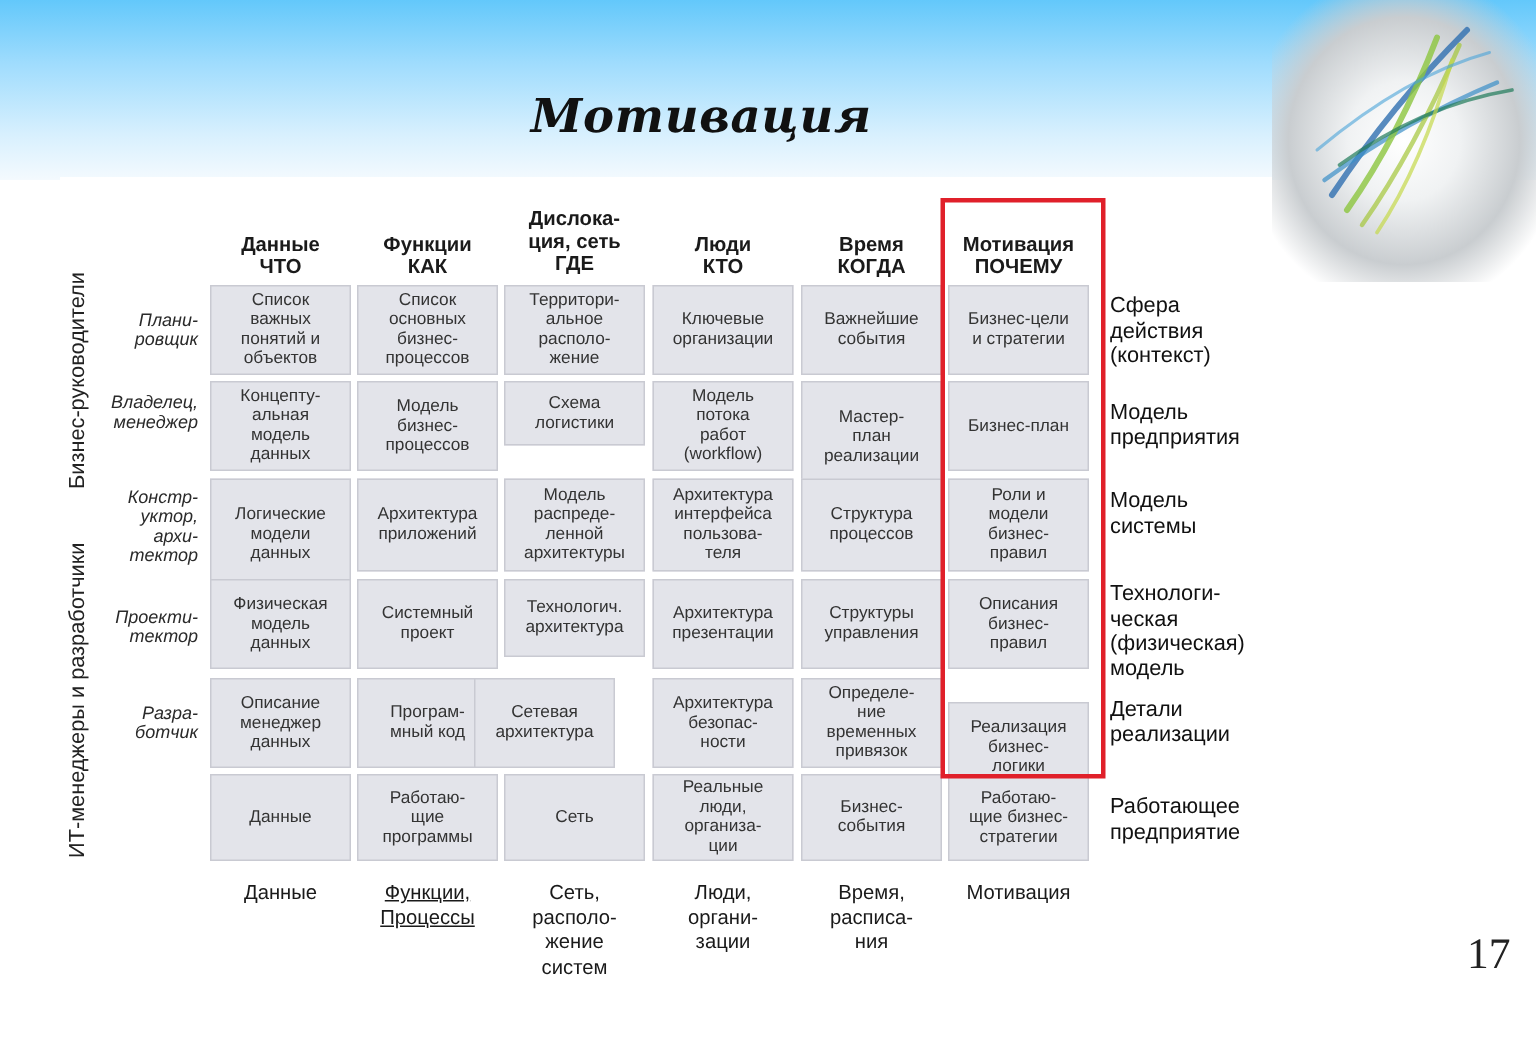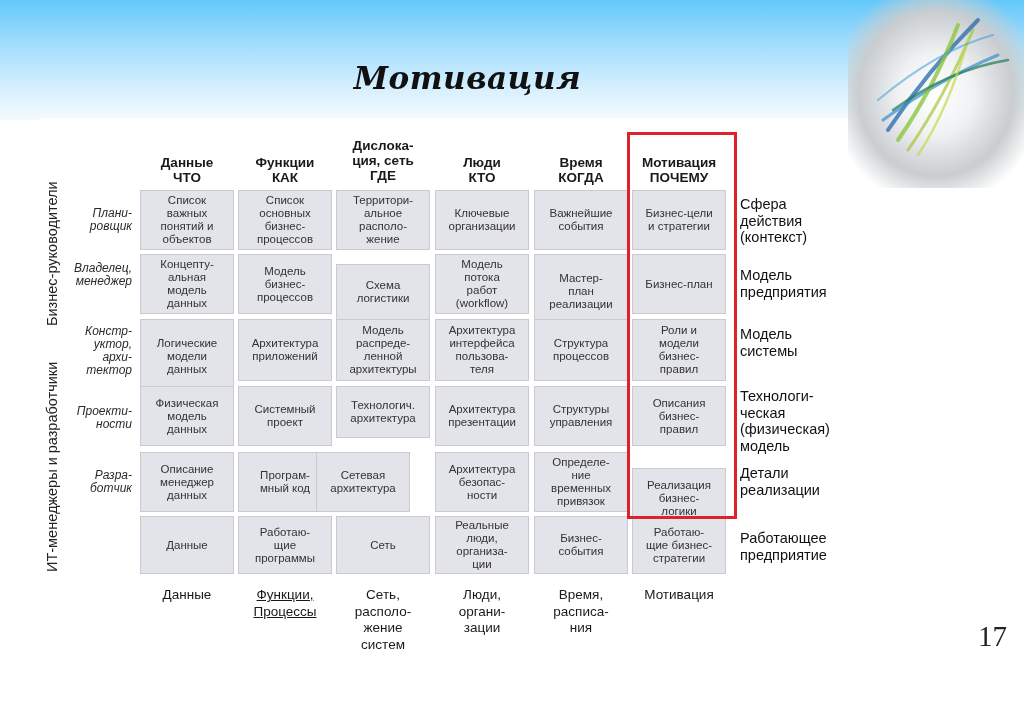--- a/index.html
+++ b/index.html
@@ -144,21 +144,21 @@
 менеджер</div>
     <div class="right-label" style="top: 267px;">Модель
 предприятия</div>
     <div class="cell" style="left: 140px; top: 254px; height: 60px;">Концепту-
 альная
 модель
 данных</div>
     <div class="cell" style="left: 238px; top: 254px; height: 60px;">Модель
 бизнес-
 процессов</div>
-    <div class="cell" style="left: 336px; top: 264px; height: 56px;">Схема
+    <div class="cell" style="left: 336px; top: 254px; height: 43px;">Схема
 логистики</div>
     <div class="cell" style="left: 435px; top: 254px; height: 60px;">Модель
 потока
 работ
 (workflow)</div>
     <div class="cell" style="left: 534px; top: 254px; height: 75px;">Мастер-
 план
 реализации</div>
     <div class="cell" style="left: 632px; top: 254px; height: 60px;">Бизнес-план</div>
     <div class="row-label" style="top: 325px;">Констр-
@@ -180,21 +180,21 @@
 интерфейса
 пользова-
 теля</div>
     <div class="cell" style="left: 534px; top: 319px; height: 62px;">Структура
 процессов</div>
     <div class="cell" style="left: 632px; top: 319px; height: 62px;">Роли и
 модели
 бизнес-
 правил</div>
     <div class="row-label" style="top: 405px;">Проекти-
-ности</div>
+тектор</div>
     <div class="right-label" style="top: 388px;">Технологи-
 ческая
 (физическая)
 модель</div>
     <div class="cell" style="left: 140px; top: 386px; height: 60px;">Физическая
 модель
 данных</div>
     <div class="cell" style="left: 238px; top: 386px; height: 60px;">Системный
 проект</div>
     <div class="cell" style="left: 336px; top: 386px; height: 52px;">Технологич.

